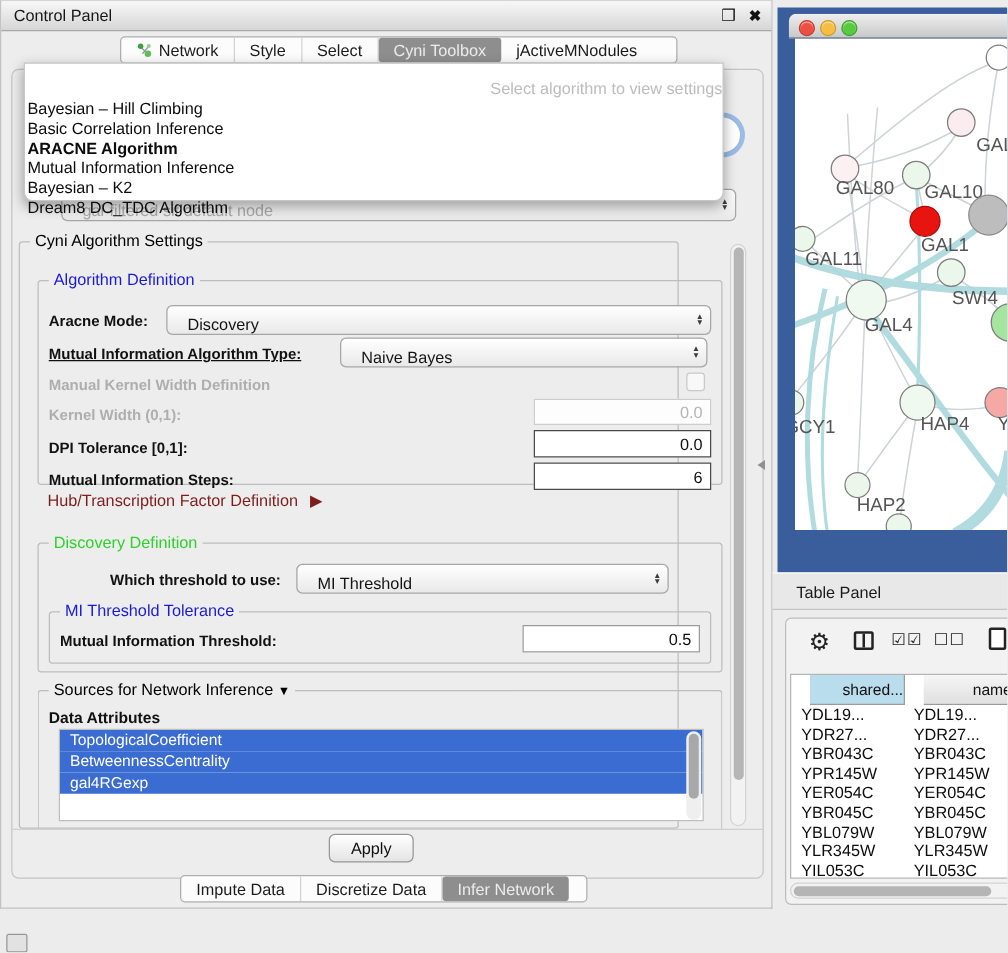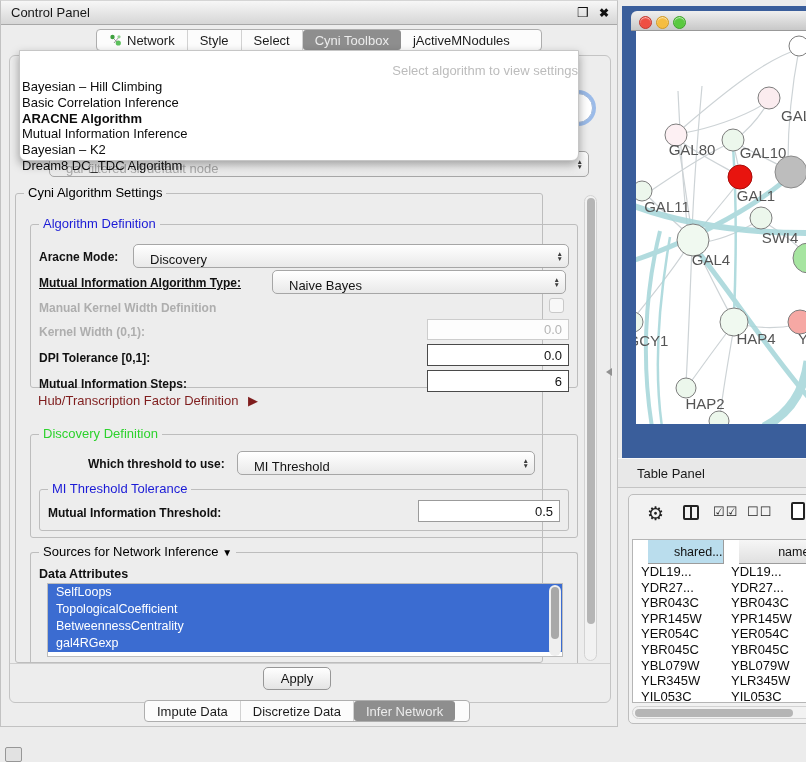--- a/index.html
+++ b/index.html
@@ -194,21 +194,20 @@
       </div>
 
       <div class="abs group" style="left:14px;top:358px;width:548px;height:111px;border-bottom:none;border-radius:3px 3px 0 0;">
         <span class="legend">
           <span>Sources for Network Inference</span>
           <span style="font-size:10px;">▼</span>
         </span>
         <div class="abs lbl" style="left:8px;top:14px;font-size:12.5px;">Data Attributes</div>
         <div class="abs attrlist" style="left:16px;top:30px;width:516px;height:74px;">
           <div id="attr-items">
-              <div class="attr-item">SelfLoops</div>
               <div class="attr-item">TopologicalCoefficient</div>
               <div class="attr-item">BetweennessCentrality</div>
               <div class="attr-item">gal4RGexp</div>
             </div>
           <div class="abs sb-track" style="right:1px;top:1px;width:12px;height:71px;border:none;background:#efefef;">
             <div class="sb-thumb" style="left:2px;top:2px;width:8px;height:52px;background:#a8a8a8;"></div>
           </div>
         </div>
       </div>
     </div>

